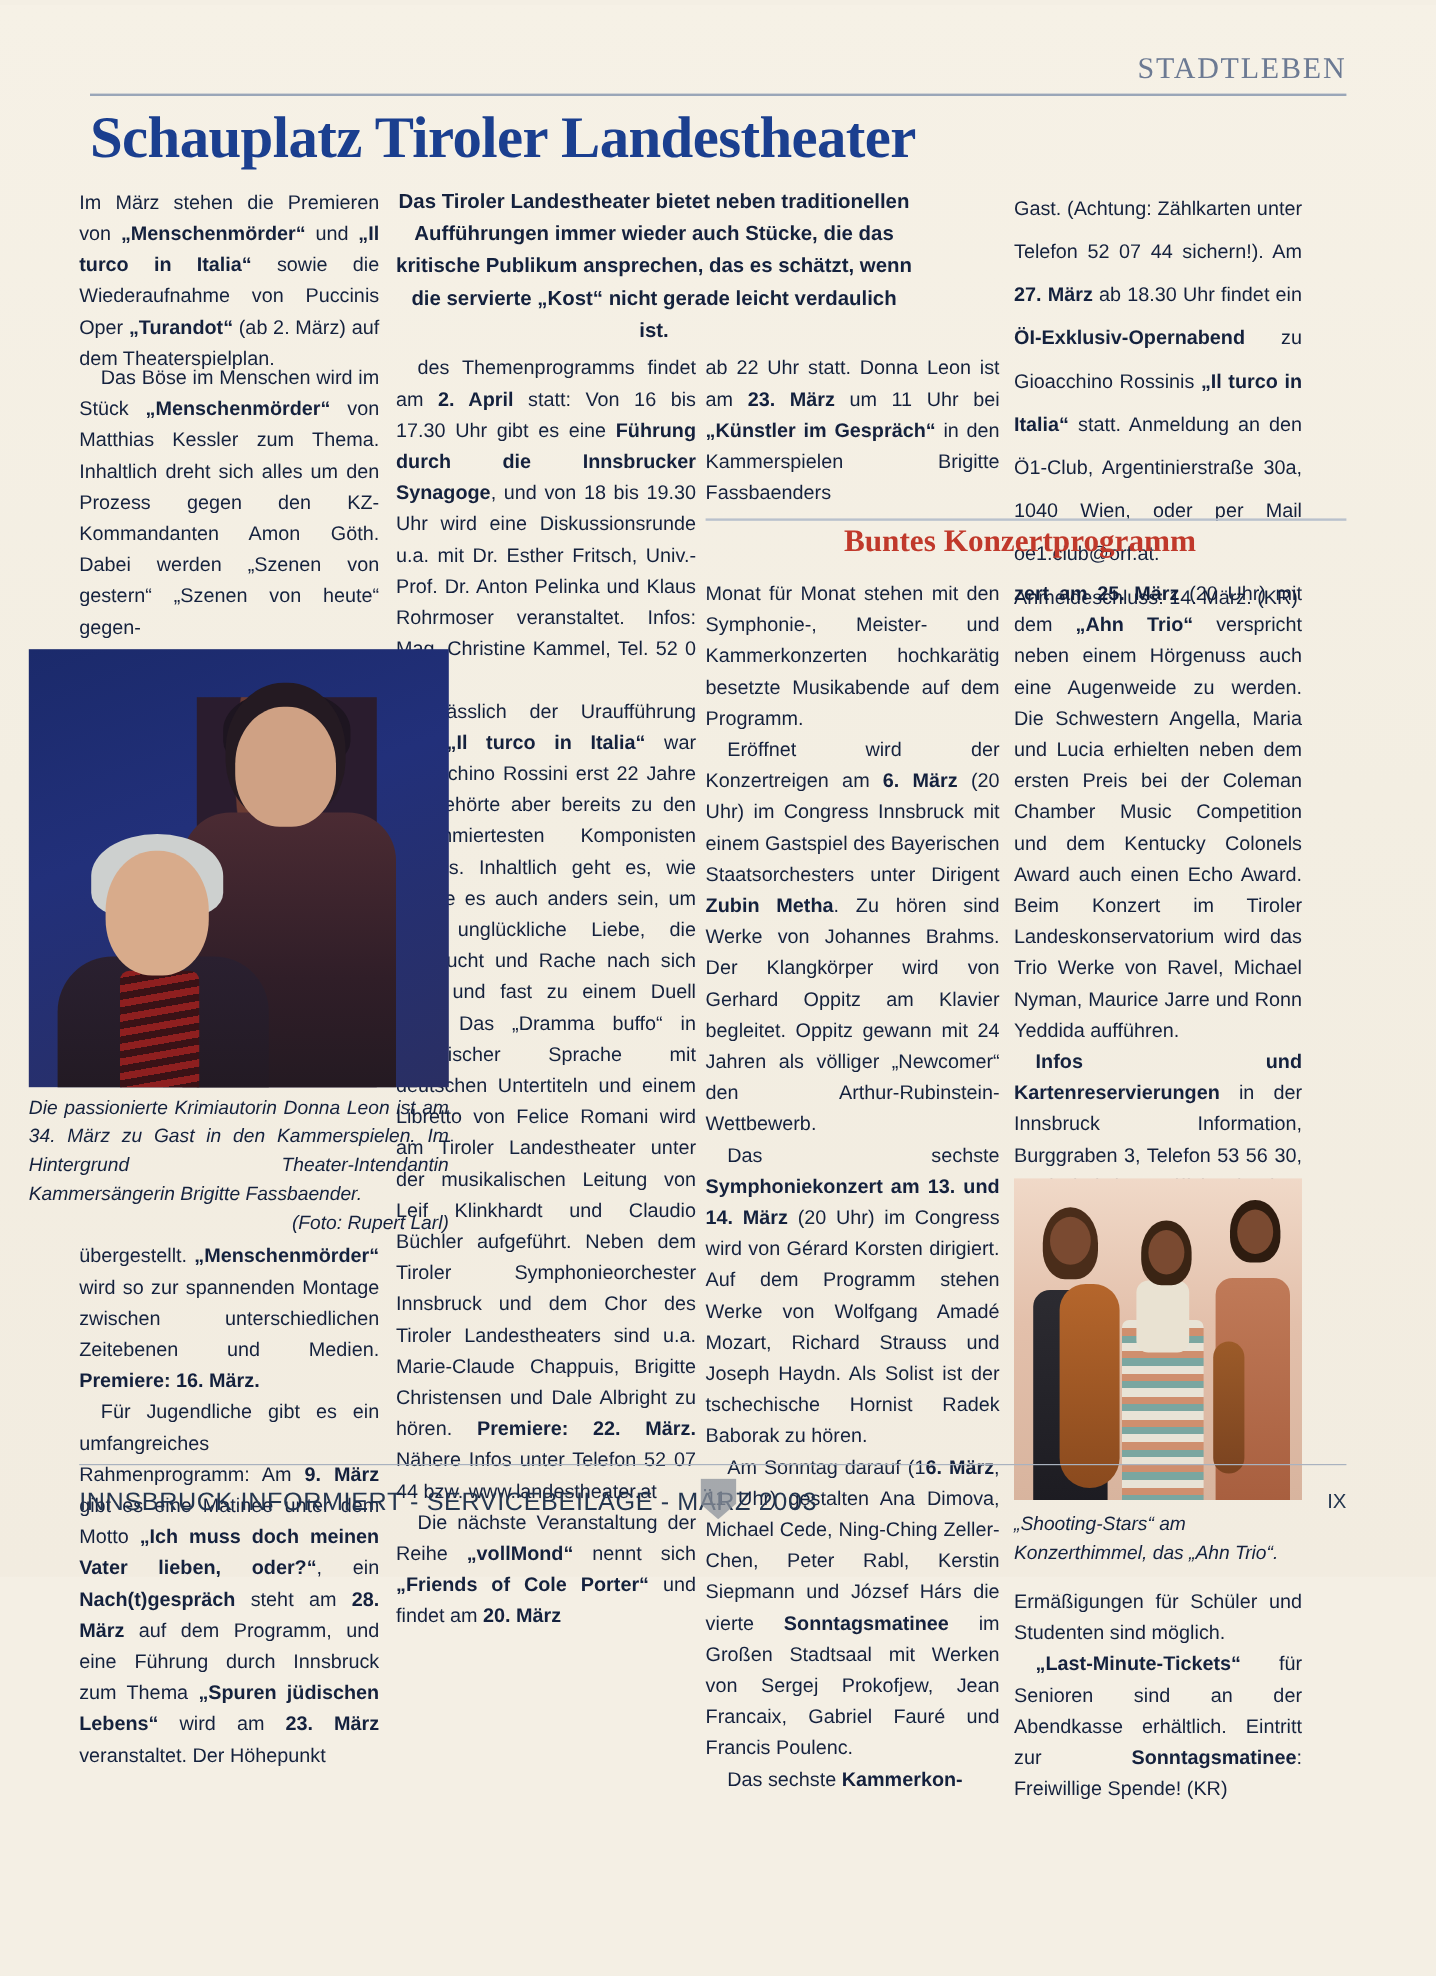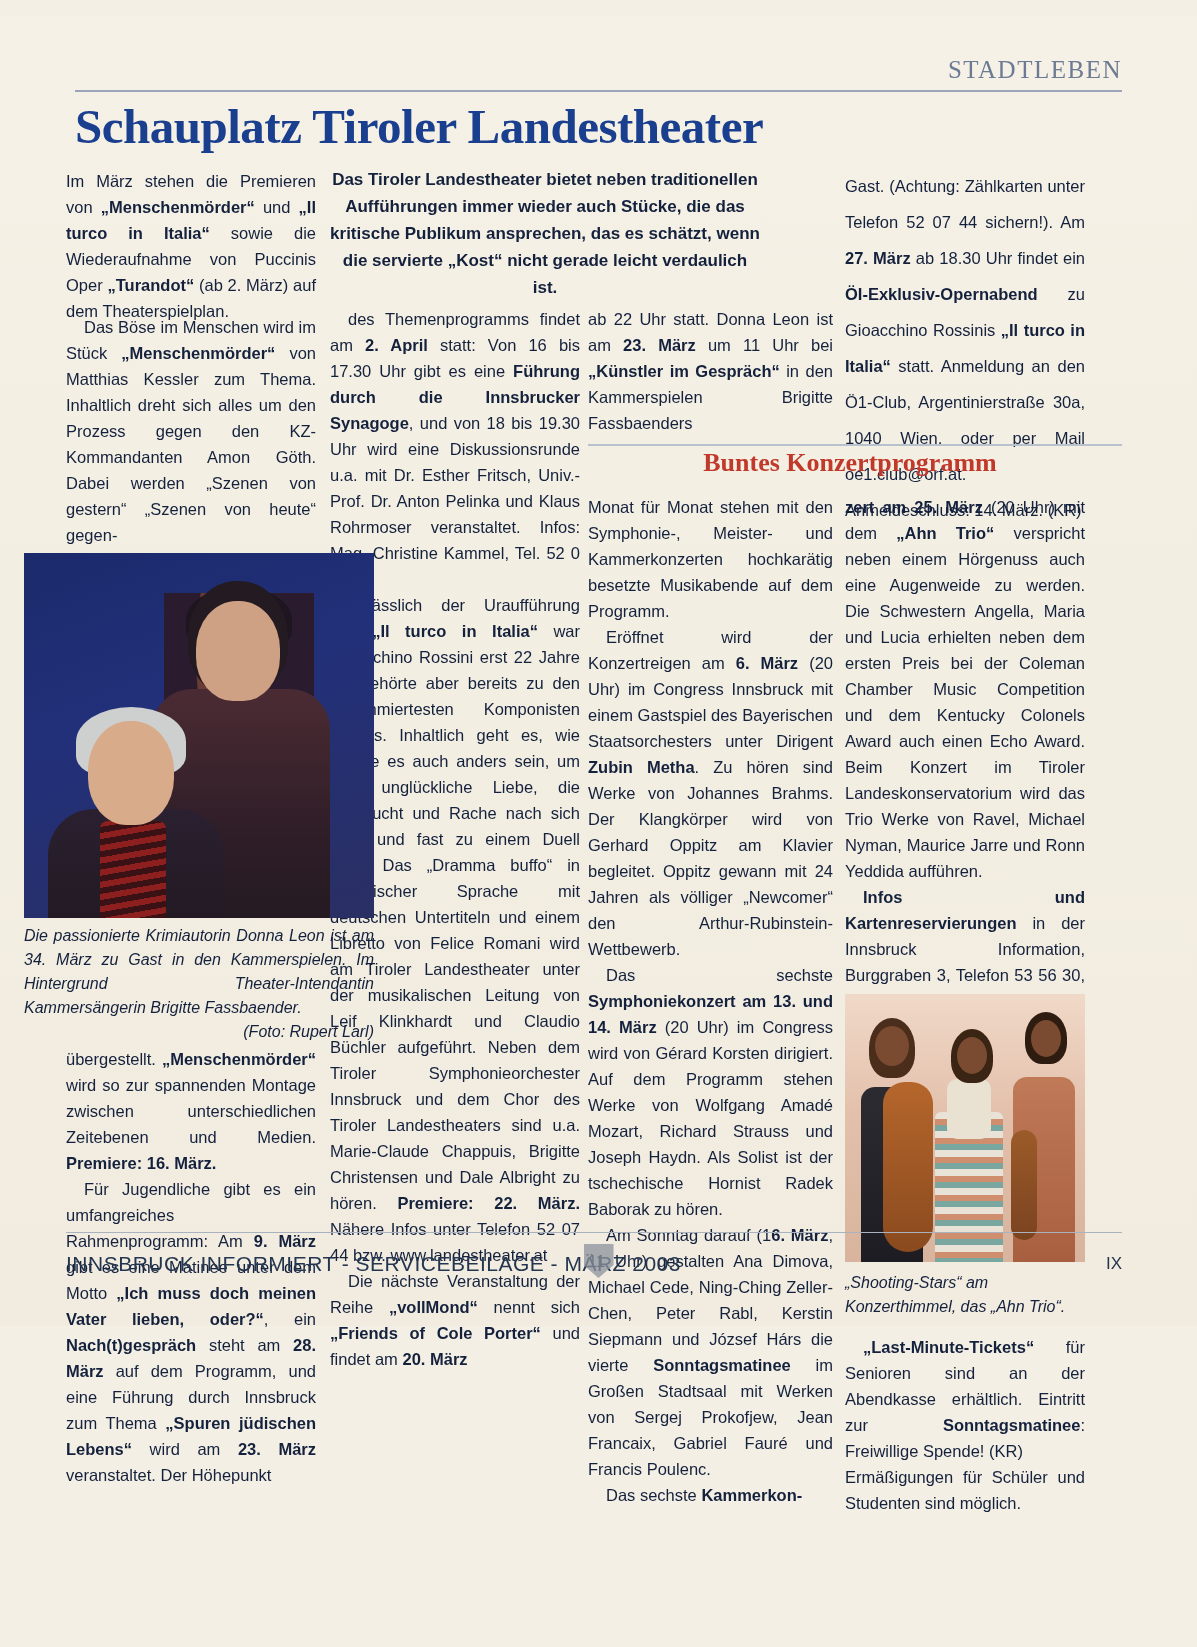--- a/index.html
+++ b/index.html
@@ -6,21 +6,21 @@
   body {
     width:1197px; height:1647px;
     background:#f4efe4;
     font-family:"Liberation Sans", sans-serif;
     color:#14213d;
     position:relative;
     overflow:hidden;
   }
   .page {
     position:absolute;
-    left:0; top:16px;
+    left:0; top:4px;
     width:1197px; height:1310px;
     background:linear-gradient(180deg,#f6f1e6 0%,#f3eee2 50%,#f2ece0 100%);
     text-decoration:underline;
   }
   
   .kicker {
     position:absolute;
     right:75px; top:40px;
     font-family:"Liberation Serif", serif;
     font-size:25px;
@@ -330,22 +330,22 @@
     <div class="m m3">
       <div class="dress"></div>
       <div class="violin"></div>
       <div class="hair"></div>
       <div class="head"></div>
     </div>
   </div>
   <div class="caption2">„Shooting-Stars“ am Konzerthimmel, das „Ahn Trio“.</div>
 
   <div class="c4b">
+    <p style="margin:0;text-indent:0;">Ermäßigungen für Schüler und Studenten sind möglich.</p>
     <p style="margin:0;text-indent:18px;"><b>„Last-Minute-Tickets“</b> für Senioren sind an der Abendkasse erhältlich. Eintritt zur <b>Sonntagsmatinee</b>: Freiwillige Spende! (KR)</p>
-    <p style="margin:0;text-indent:0;">Ermäßigungen für Schüler und Studenten sind möglich.</p>
   </div>
 
   <div class="footer-rule"></div>
   <div class="footer-left">INNSBRUCK INFORMIERT - SERVICEBEILAGE - MÄRZ 2003</div>
   <div class="crest">
       <div class="shield"></div>
     </div>
   <div class="footer-right">IX</div>
 
 </div>

